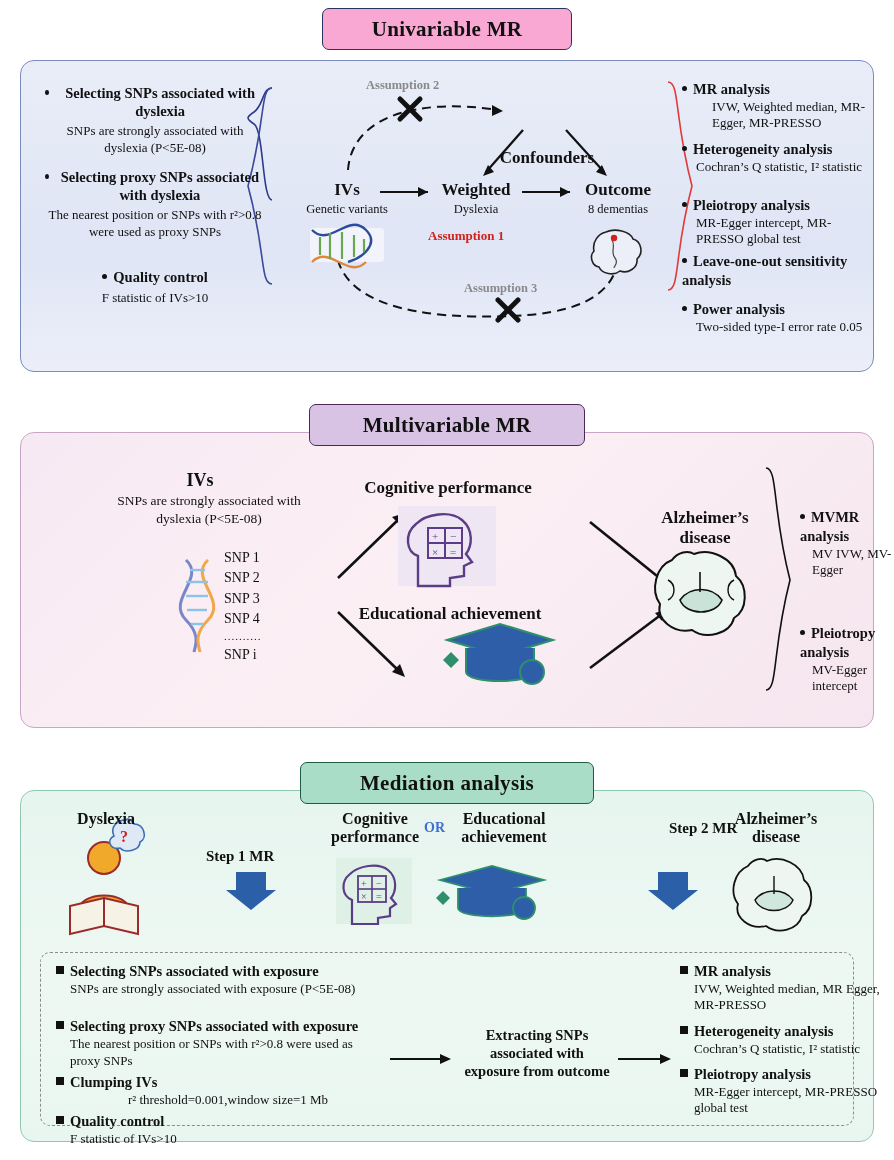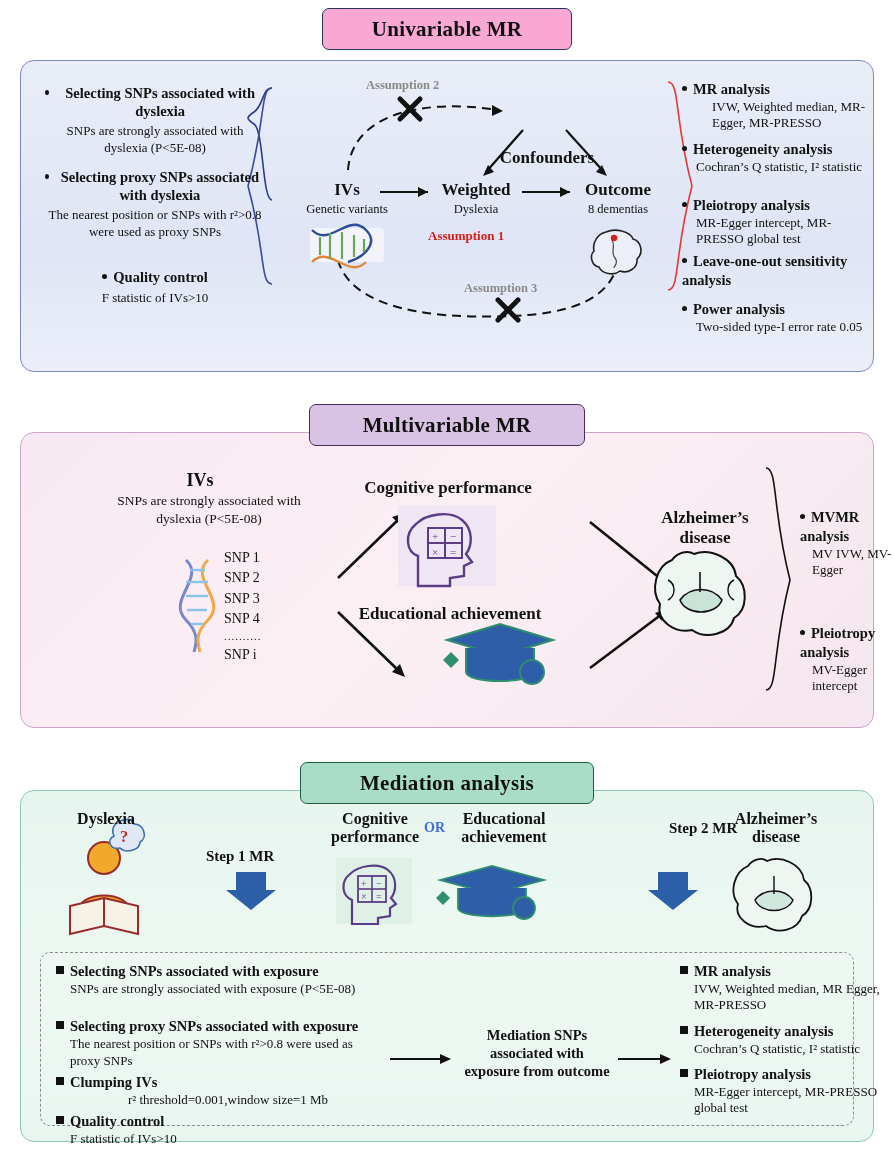--- a/index.html
+++ b/index.html
@@ -315,21 +315,21 @@
   <div style="margin-bottom:4px;">
     <div><span class="sq"></span><span class="b-head">Clumping IVs</span></div>
     <div class="b-sub" style="margin-left:14px;text-align:center;">r² threshold=0.001,window size=1 Mb</div>
   </div>
   <div>
     <div><span class="sq"></span><span class="b-head">Quality control</span></div>
     <div class="b-sub" style="margin-left:14px;">F statistic of IVs&gt;10</div>
   </div>
 </div>
 
-<div style="position:absolute;left:462px;top:1026px;width:150px;text-align:center;font-weight:bold;font-size:14.5px;line-height:1.25;">Mediation SNPs associated with exposure from outcome</div>
+<div style="position:absolute;left:462px;top:1026px;width:150px;text-align:center;font-weight:bold;font-size:14.5px;line-height:1.25;">Extracting SNPs associated with exposure from outcome</div>
 
 <div style="position:absolute;left:680px;top:962px;width:200px;font-size:13px;line-height:1.28;">
   <div style="margin-bottom:8px;">
     <div><span class="sq"></span><span class="b-head">MR analysis</span></div>
     <div class="b-sub" style="margin-left:14px;">IVW, Weighted median, MR Egger, MR-PRESSO</div>
   </div>
   <div style="margin-bottom:8px;">
     <div><span class="sq"></span><span class="b-head">Heterogeneity analysis</span></div>
     <div class="b-sub" style="margin-left:14px;">Cochran’s Q statistic, I² statistic</div>
   </div>

